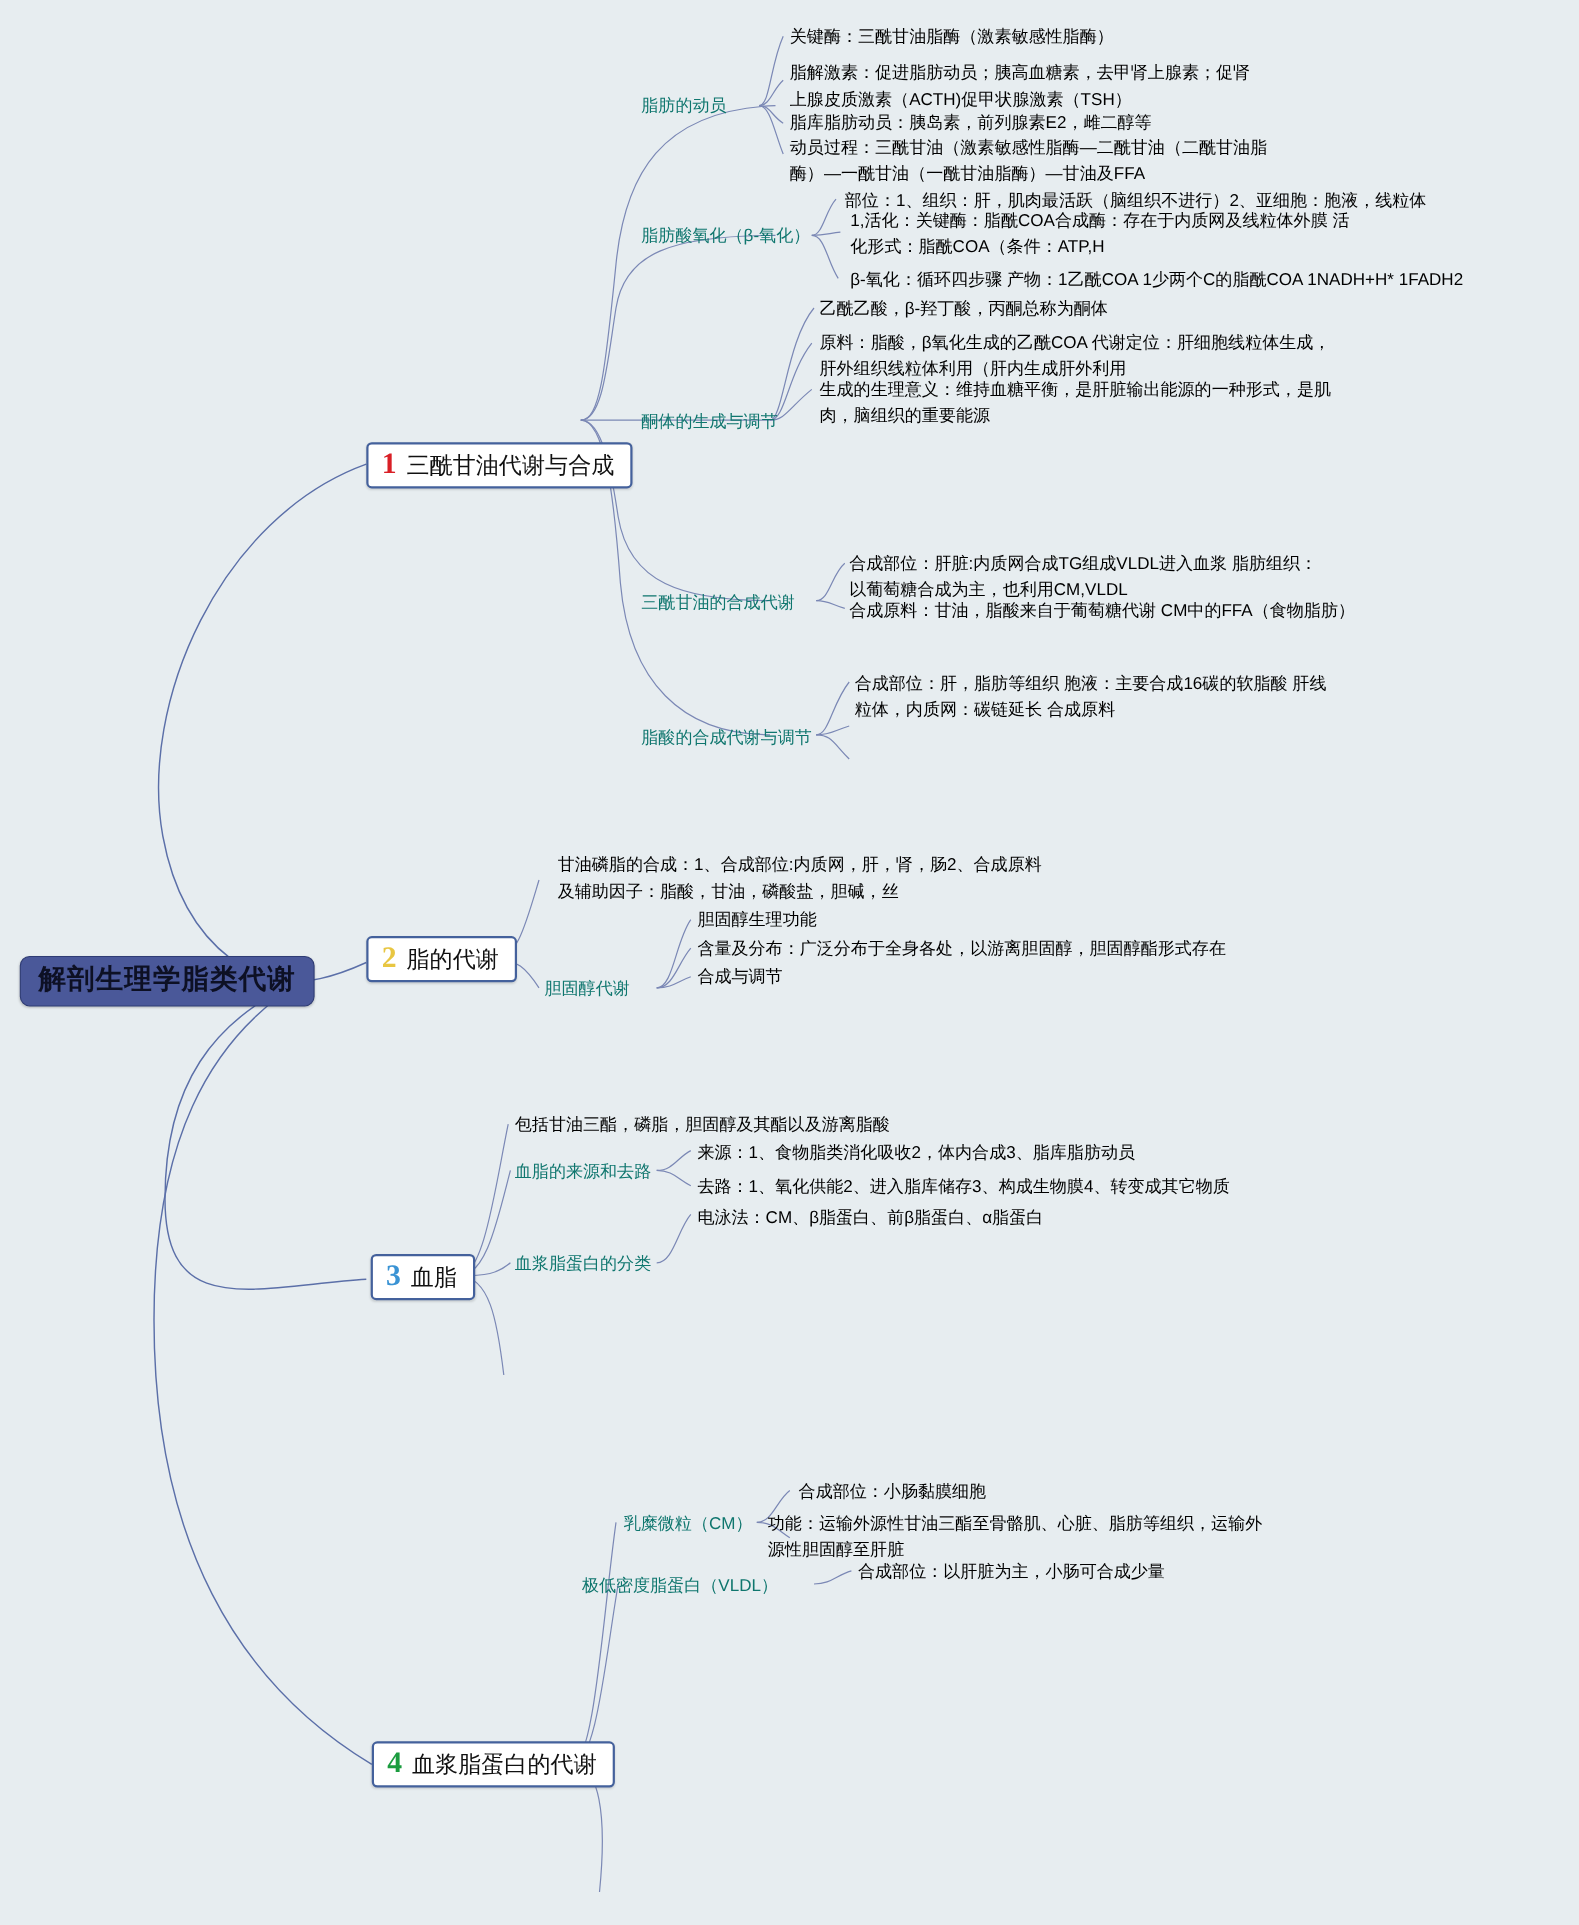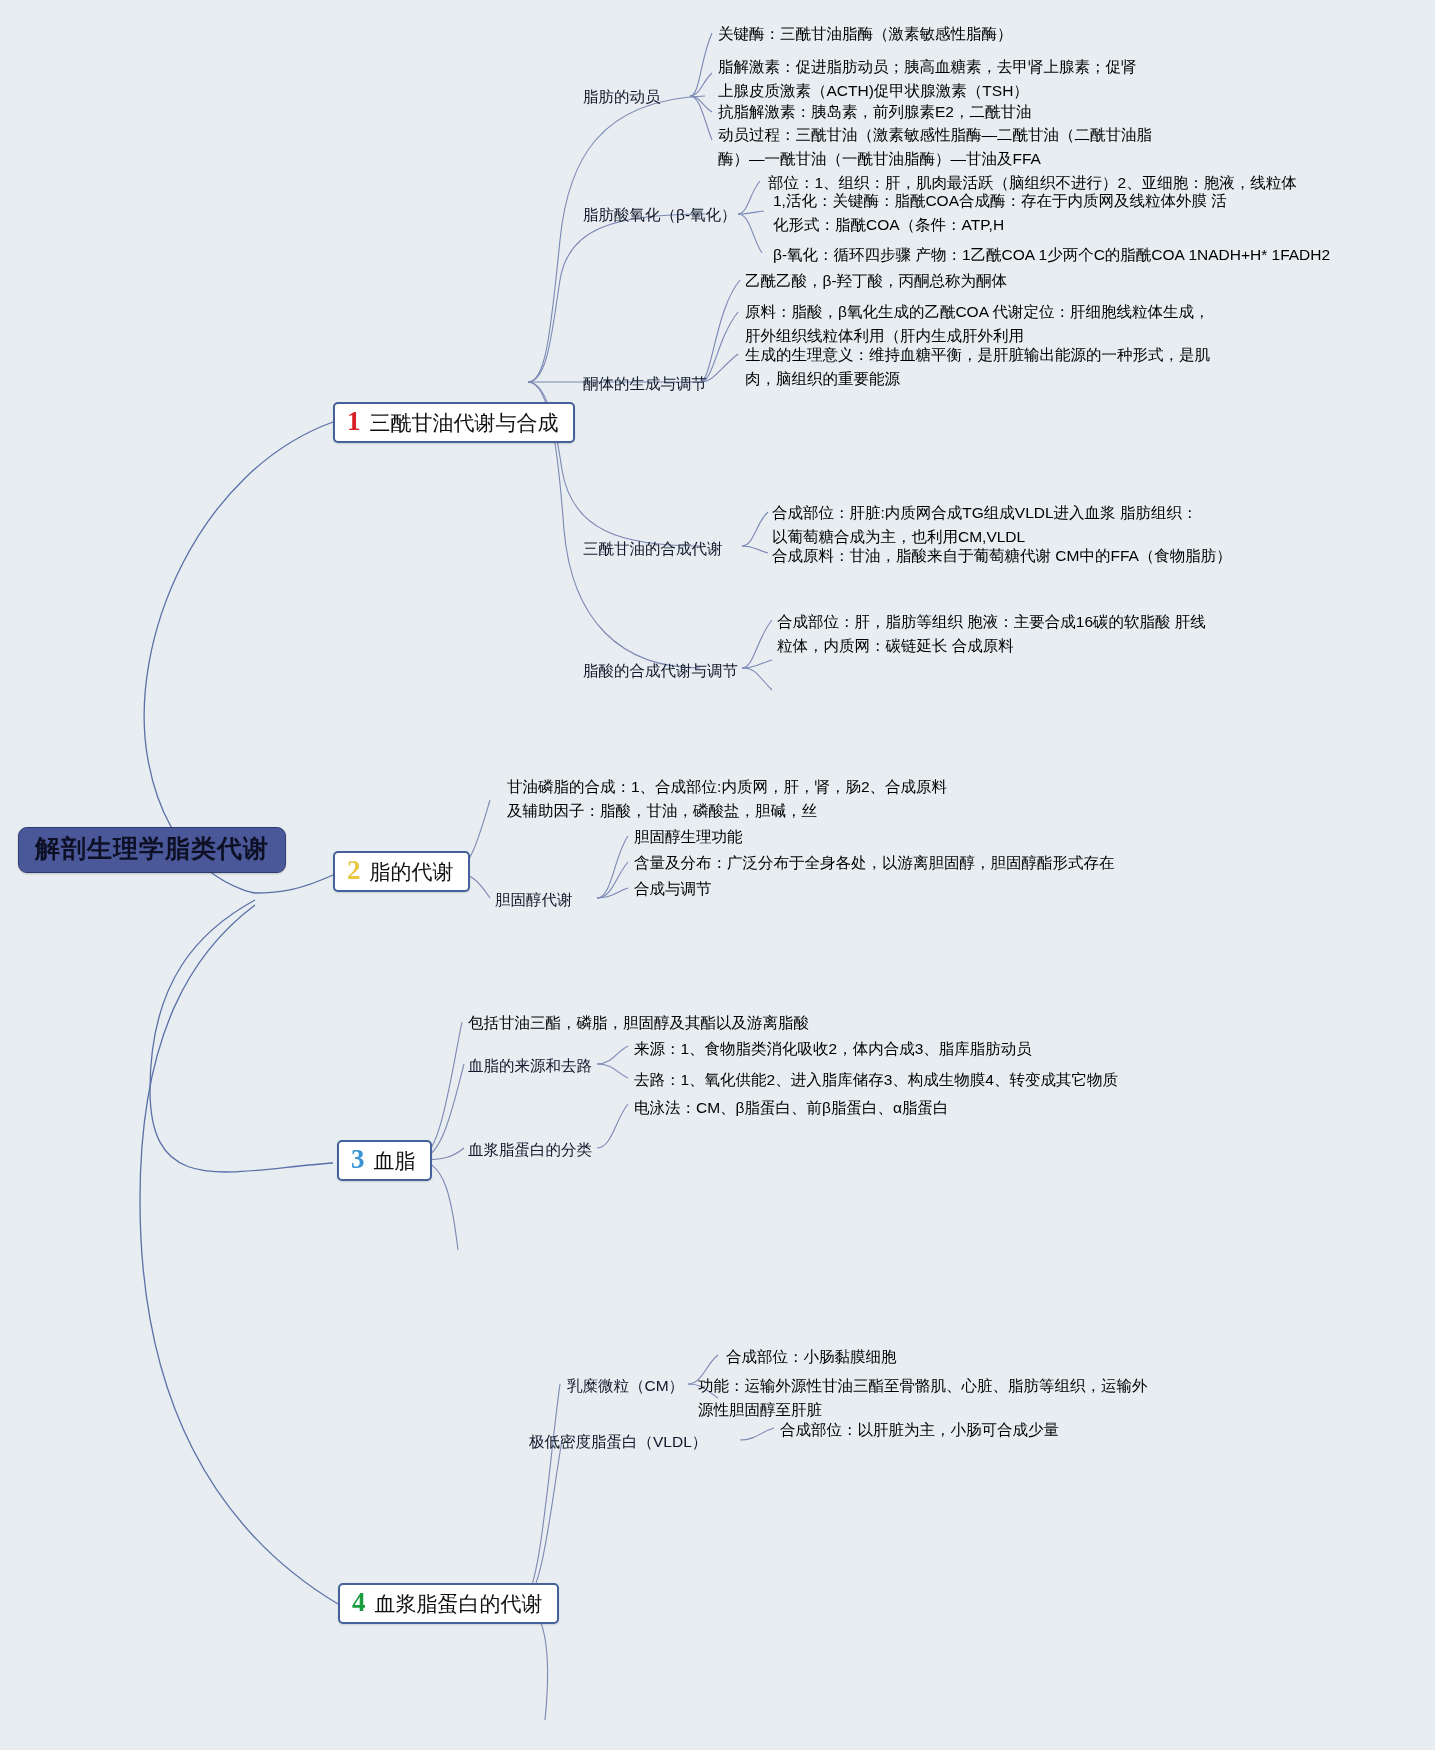--- a/index.html
+++ b/index.html
@@ -12,21 +12,21 @@
   }
   #canvas{position:absolute;left:0;top:0;width:1435px;height:1750px;}
   svg#links{position:absolute;left:0;top:0;width:1435px;height:1750px;pointer-events:none;}
   svg#links path{fill:none;stroke:#5b6fa8;stroke-width:1.3;}
   svg#links path.thin{stroke:#7b88b5;stroke-width:1.1;}
 
   .node{position:absolute;}
 
   
   .root{
-    left:18px;top:827px;
+    left:18px;top:869px;
     background:#4a5899;
     border:1px solid #2f3c74;
     border-radius:9px;
     padding:7px 16px 9px 16px;
     color:#0d1024;
     font-size:25px;
     font-weight:bold;
     letter-spacing:1px;
     line-height:1.1;
     white-space:nowrap;
@@ -54,21 +54,21 @@
   }
   .branch .btxt{
     font-size:21px;
     color:#111;
     line-height:1.15;
   }
 
   
   .l2{
     font-size:15.5px;
-    color:#0f172a;
+    color:#0f766e;
     line-height:1.5;
     white-space:nowrap;
   }
   
   .l3{
     font-size:15.5px;
     color:#000000;
     line-height:1.55;
   }
   .l3.nowrap{white-space:nowrap;}
@@ -146,21 +146,21 @@
   </div>
 
   <div class="node branch" style="left:333px;top:402px;">
     <span class="num" style="color:#d91f26">1</span>
     <span class="btxt">三酰甘油代谢与合成</span>
   </div>
 
   <div class="node l2" style="left:583px;top:85px;">脂肪的动员</div>
   <div class="node l3 nowrap" style="left:718px;top:22px;">关键酶：三酰甘油脂酶（激素敏感性脂酶）</div>
   <div class="node l3" style="left:718px;top:55px;width:430px;">脂解激素：促进脂肪动员；胰高血糖素，去甲肾上腺素；促肾上腺皮质激素（ACTH)促甲状腺激素（TSH）</div>
-  <div class="node l3 nowrap" style="left:718px;top:100px;">抗脂解激素：胰岛素，前列腺素E2，二酰甘油</div>
+  <div class="node l3 nowrap" style="left:718px;top:100px;">脂库脂肪动员：胰岛素，前列腺素E2，雌二醇等</div>
   <div class="node l3" style="left:718px;top:123px;width:460px;">动员过程：三酰甘油（激素敏感性脂酶—二酰甘油（二酰甘油脂酶）—一酰甘油（一酰甘油脂酶）—甘油及FFA</div>
 
   <div class="node l2" style="left:583px;top:203px;">脂肪酸氧化（β-氧化）</div>
   <div class="node l3 nowrap" style="left:768px;top:171px;">部位：1、组织：肝，肌肉最活跃（脑组织不进行）2、亚细胞：胞液，线粒体</div>
   <div class="node l3" style="left:773px;top:189px;width:465px;">1,活化：关键酶：脂酰COA合成酶：存在于内质网及线粒体外膜 活化形式：脂酰COA（条件：ATP,H</div>
   <div class="node l3 nowrap" style="left:773px;top:243px;">β-氧化：循环四步骤 产物：1乙酰COA 1少两个C的脂酰COA 1NADH+H* 1FADH2</div>
 
   <div class="node l2" style="left:583px;top:372px;">酮体的生成与调节</div>
   <div class="node l3 nowrap" style="left:745px;top:269px;">乙酰乙酸，β-羟丁酸，丙酮总称为酮体</div>
   <div class="node l3" style="left:745px;top:343px;width:465px;">生成的生理意义：维持血糖平衡，是肝脏输出能源的一种形式，是肌肉，脑组织的重要能源</div>

